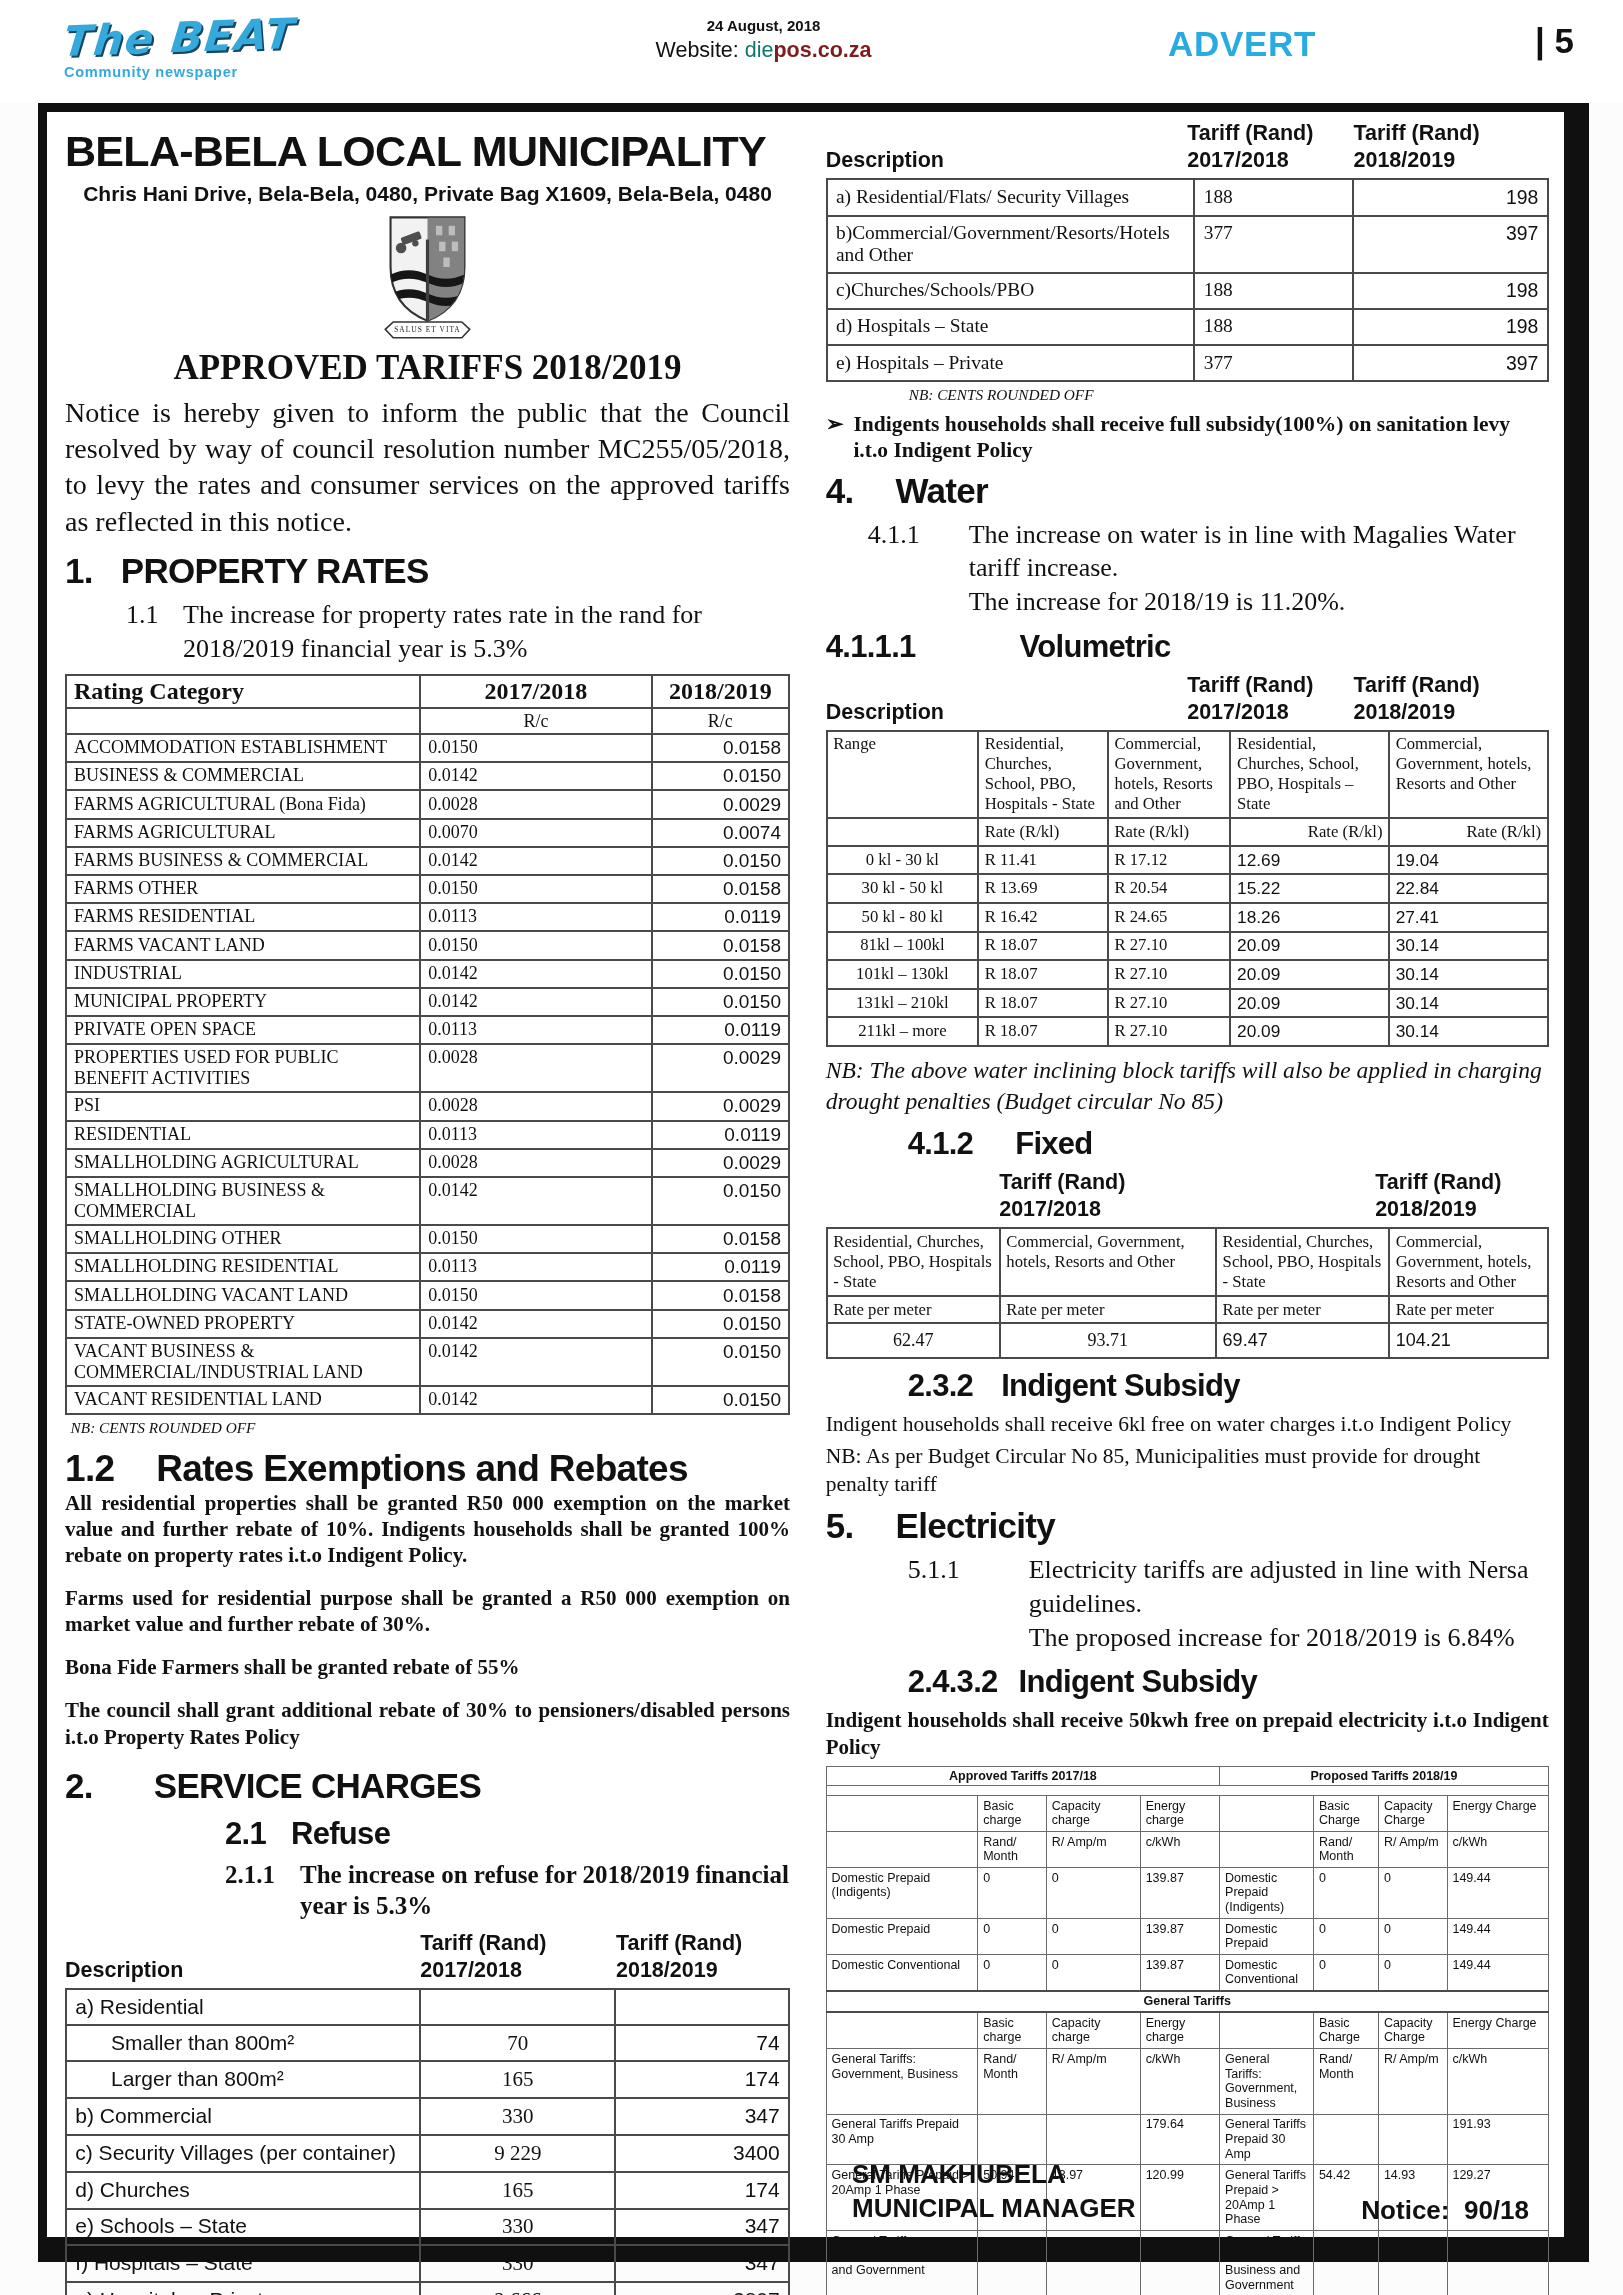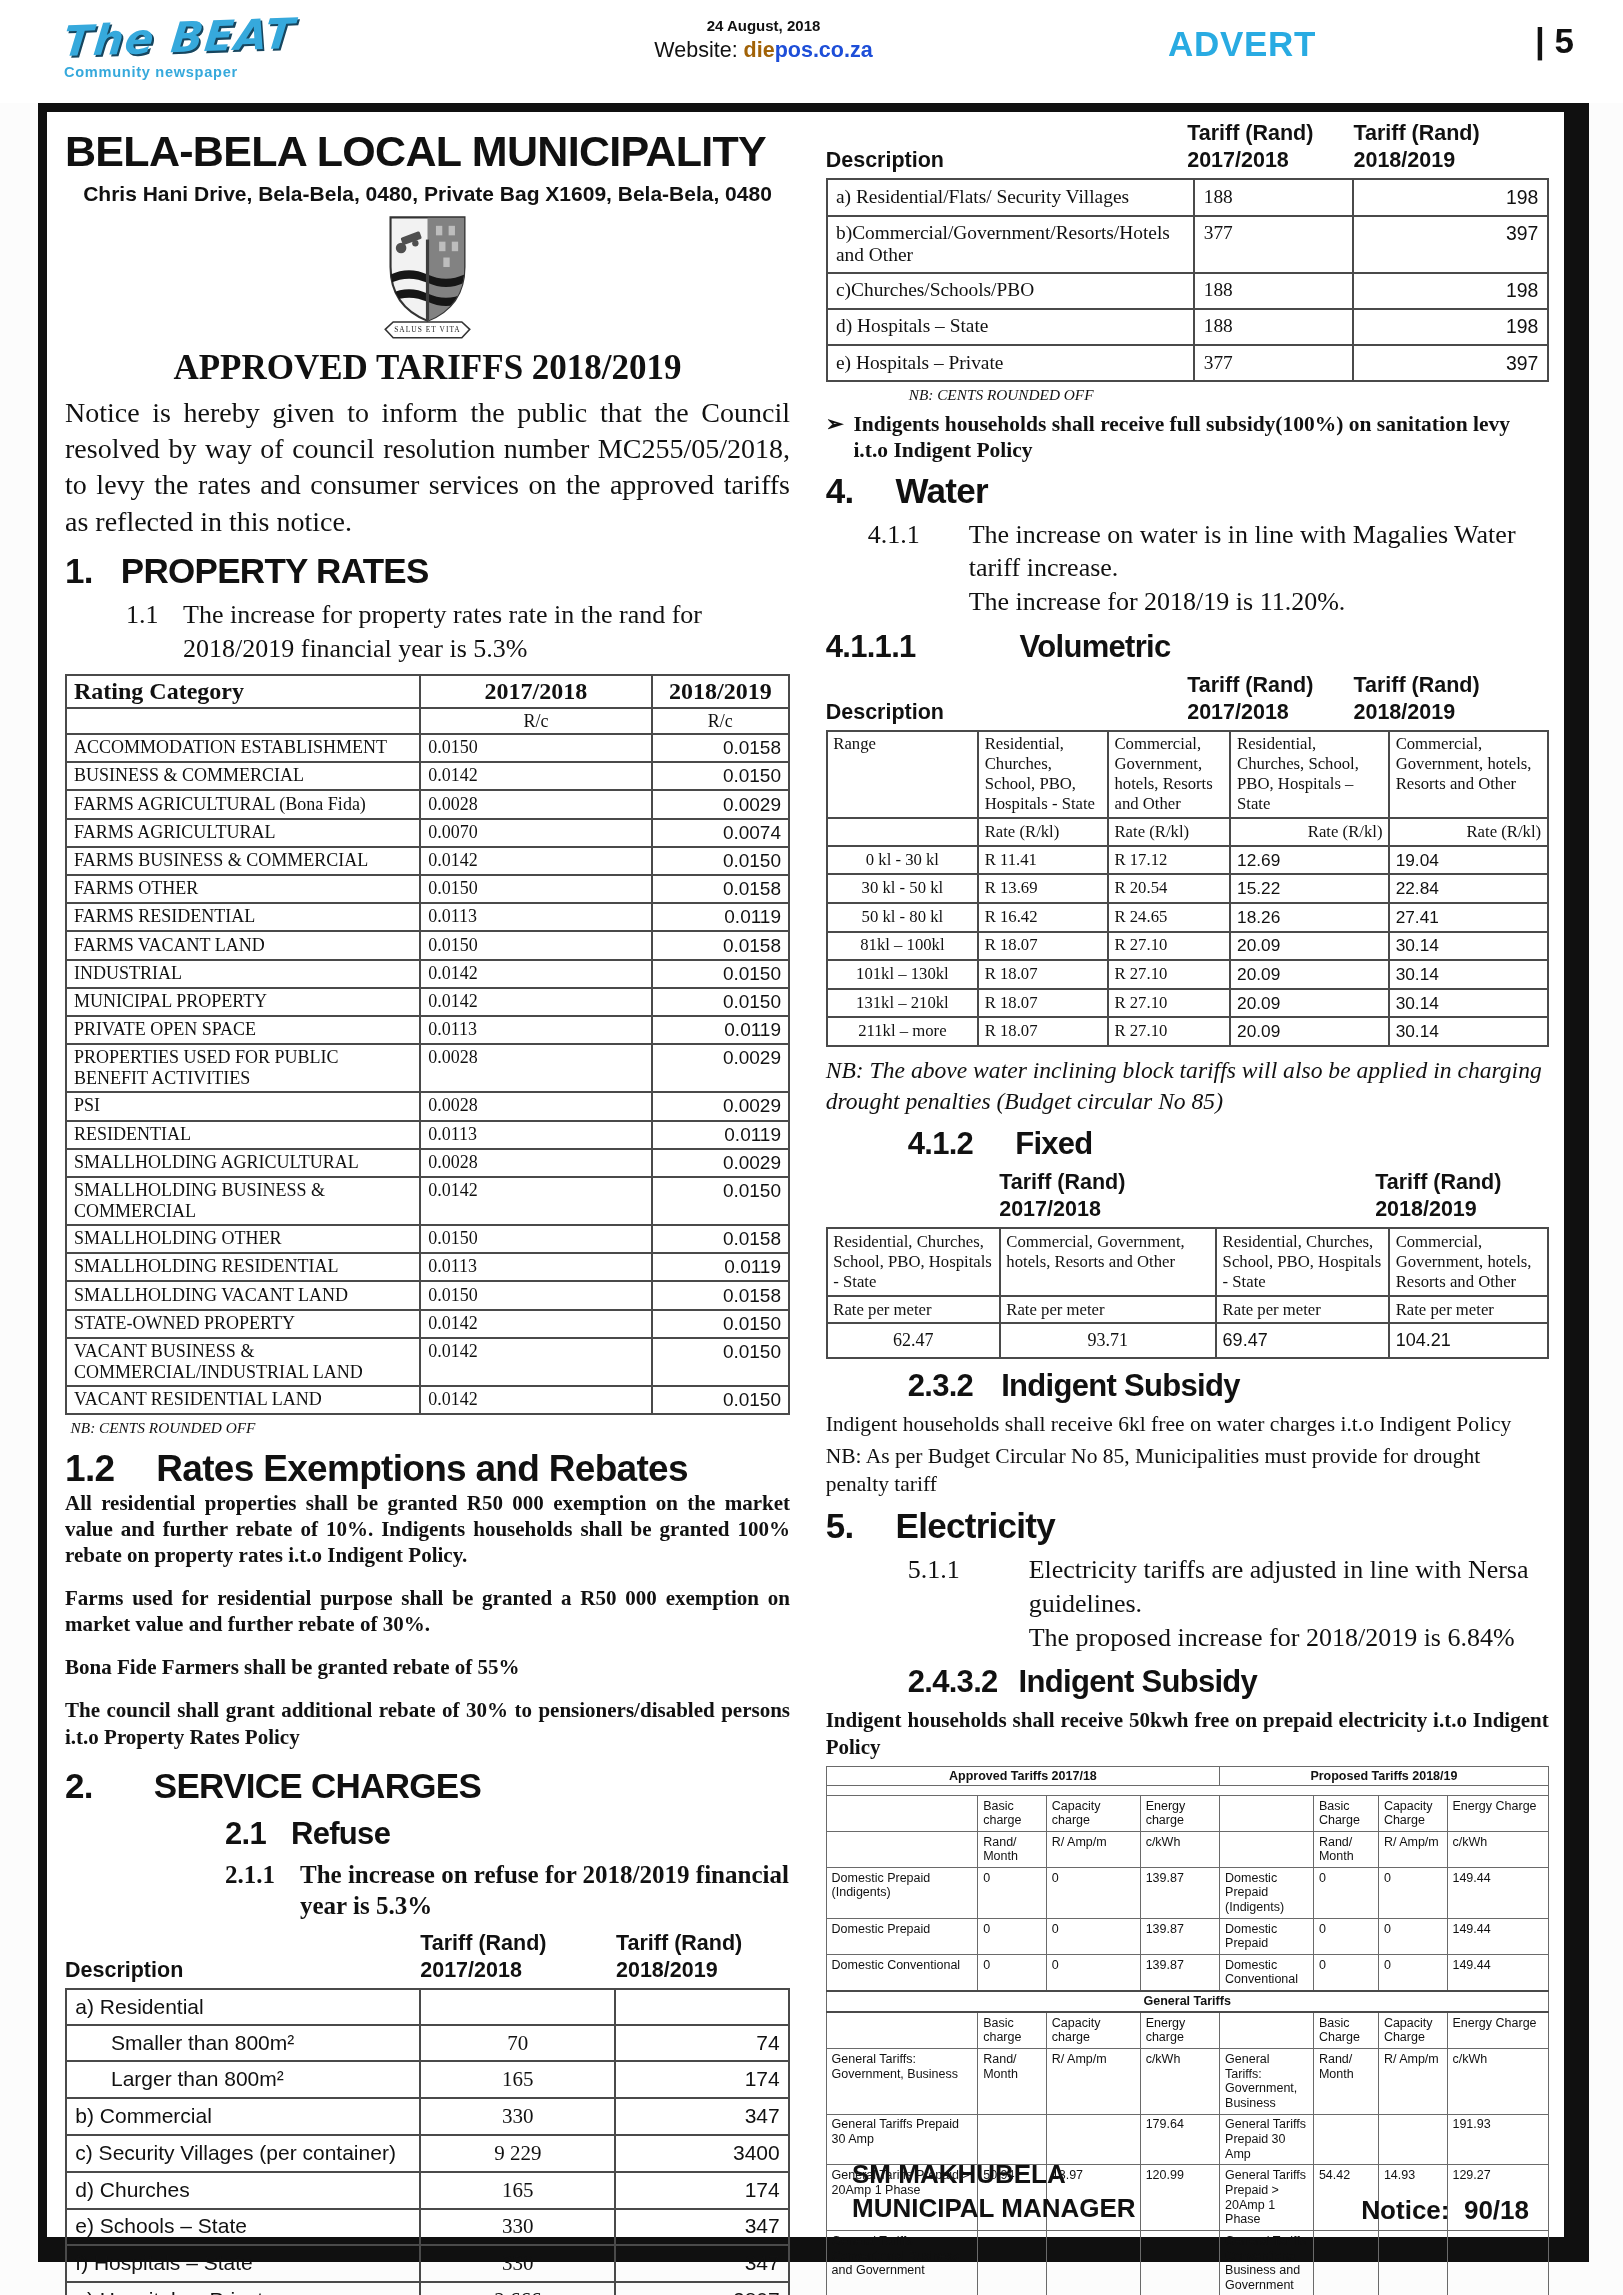--- a/index.html
+++ b/index.html
@@ -6,22 +6,22 @@
   .page{width:1623px;height:2295px;position:relative;background:#fcfcfc;font-family:"Liberation Sans",sans-serif;color:#111;overflow:hidden;}
 
   
   .masthead{position:absolute;top:0;left:0;width:100%;height:103px;background:#fff;}
   .logo{position:absolute;left:64px;top:12.5px;}
   .logo-title{font-family:"DejaVu Sans",sans-serif;font-style:italic;font-weight:bold;font-size:42px;color:#36a9dc;text-shadow:2.1px 2.1px 0 #17465f;transform:skewX(-8deg) rotate(-2deg);letter-spacing:1.4px;}
   .logo-sub{font-size:14.6px;font-weight:bold;color:#36a9dc;margin-top:2.8px;letter-spacing:0.7px;}
   .mast-center{position:absolute;left:611px;top:16.7px;width:305px;text-align:center;}
   .mast-date{font-weight:bold;font-size:15px;}
   .mast-web{font-size:21.5px;margin-top:4.2px;}
-  .web-red{color:#a16207;font-weight:bold;}
-  .web-blue{color:#1d4ed8;font-weight:bold;}
+  .web-red{color:#0f766e;font-weight:normal;}
+  .web-blue{color:#7f1d1d;font-weight:bold;}
   .mast-advert{position:absolute;left:1138px;top:23.6px;width:208px;text-align:center;font-size:35px;font-weight:900;color:#29abe2;letter-spacing:0.7px;}
   .mast-page{position:absolute;right:49px;top:21px;font-size:35px;font-weight:900;}
 
   
   .frame{position:absolute;left:38px;top:103px;width:1551px;height:2159px;box-sizing:border-box;border:9.7px solid #101010;border-right-width:25px;border-bottom-width:25px;background:#fff;display:flex;}
   .col{box-sizing:border-box;}
   .col.left{width:769px;padding:8.3px 26px 0 18px;}
   .col.right{flex:1;padding:5.6px 15.3px 76px 9.7px;}
 
   

